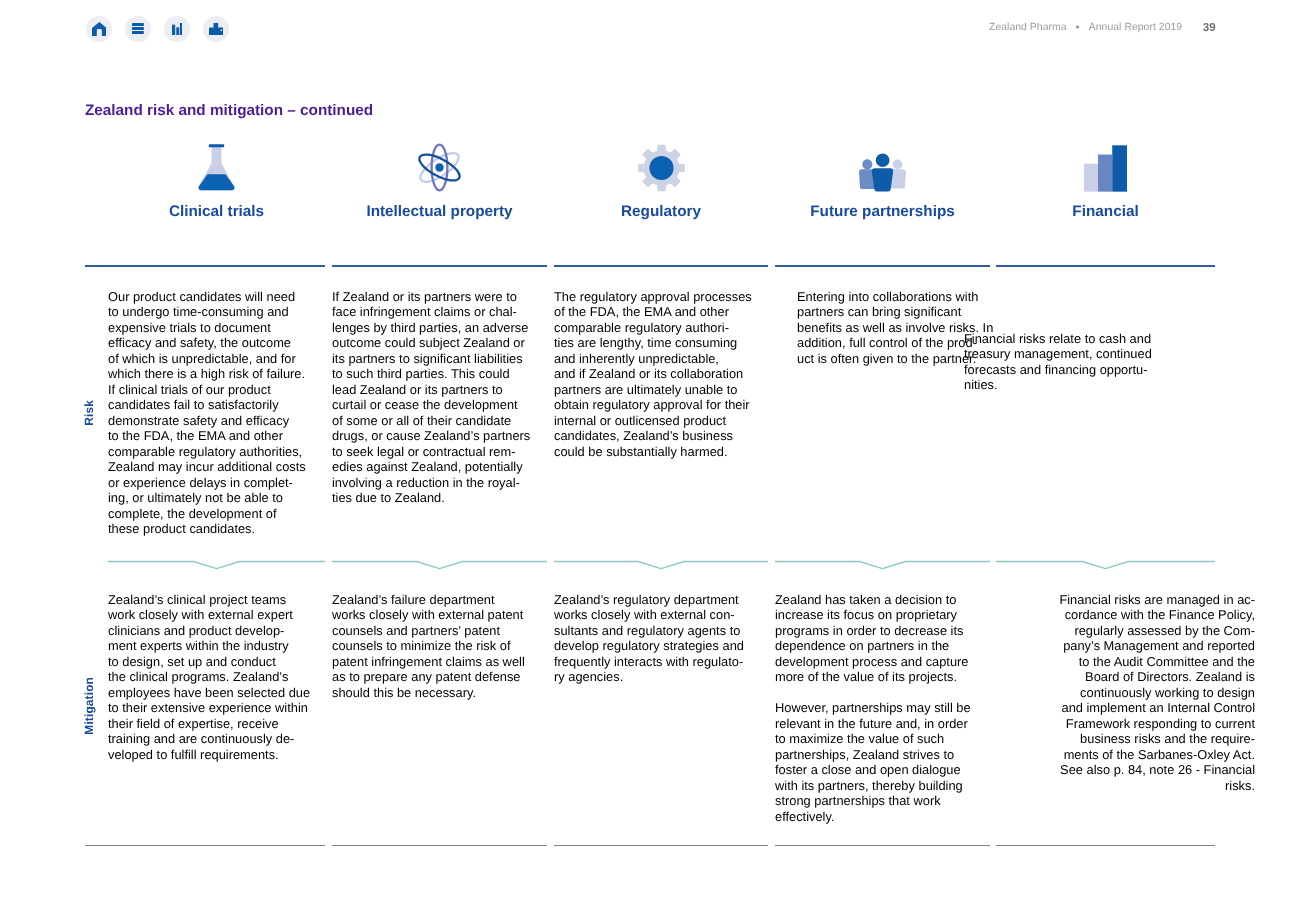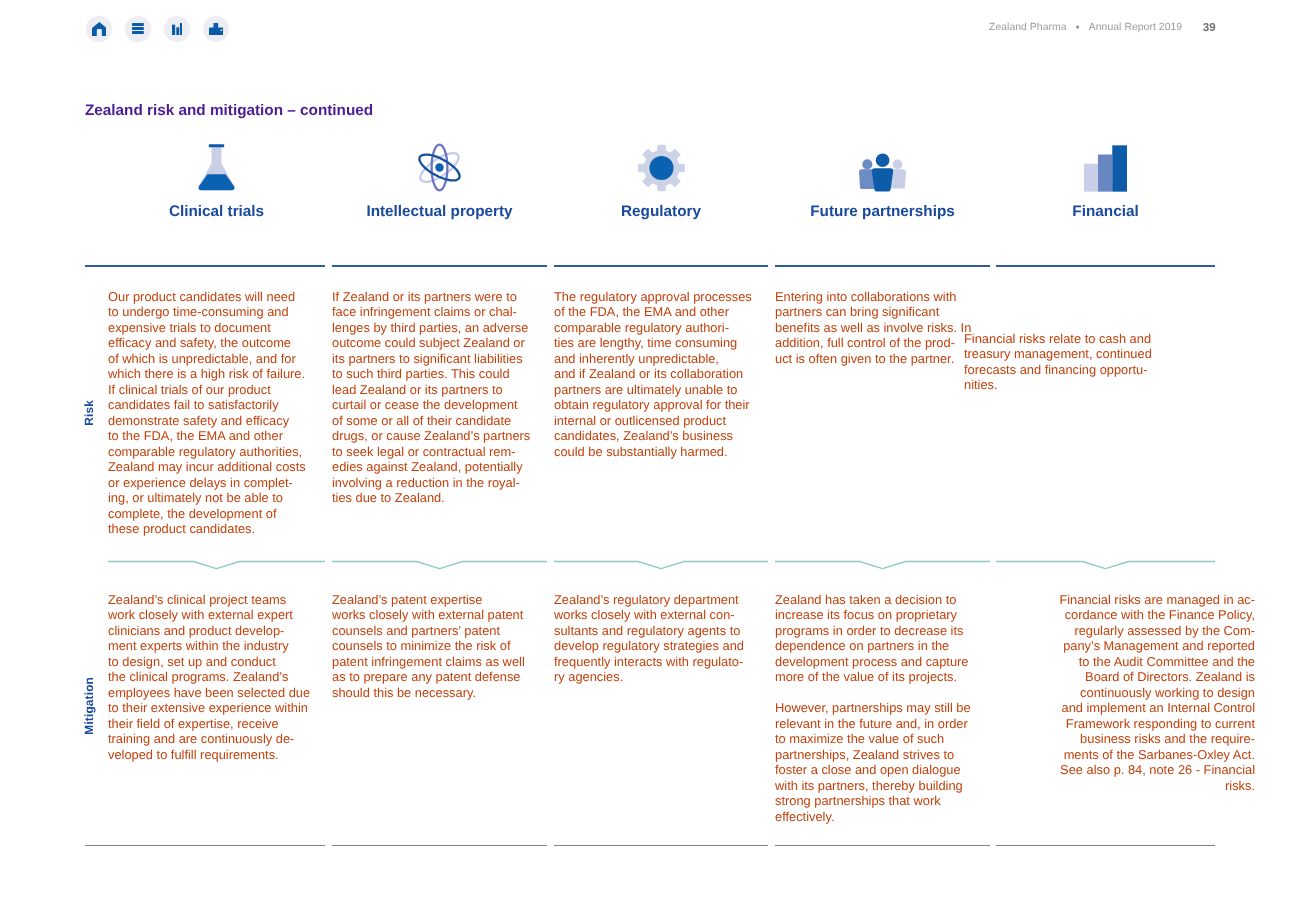--- a/index.html
+++ b/index.html
@@ -30,21 +30,21 @@
              white-space:nowrap;}
 
   .rule{position:absolute;}
   .rule-blue{height:2px;background:#325d9c;}
   .rule-gray{height:1px;background:#828286;}
   .rule-teal{height:14px;}
 
   .vlabel{position:absolute;color:#1a4a9e;font-weight:bold;font-size:11.9px;
           writing-mode:vertical-rl;transform:rotate(180deg);letter-spacing:0.15px;}
 
-  .tcol{position:absolute;font-size:12.85px;line-height:15.47px;color:#c2410c;}
+  .tcol{position:absolute;font-size:12.85px;line-height:15.47px;color:#000000;}
   .tcol p{margin:0;}
   .tcol p + p{margin-top:15.47px;}
 </style>
 </head>
 <body>
 
 <div class="page">
 
 <svg width="0" height="0" style="position:absolute">
       <defs>
@@ -178,31 +178,31 @@
   <div class="vlabel" style="left:82px;top:677px;">Mitigation</div>
   <div class="tcol" style="left:108px;top:289px;width:257px;">
     <p><span>Our product candidates will need</span><br><span>to undergo time-consuming and</span><br><span>expensive trials to document</span><br><span>efficacy and safety, the outcome</span><br><span>of which is unpredictable, and for</span><br><span>which there is a high risk of failure.</span><br><span>If clinical trials of our product</span><br><span>candidates fail to satisfactorily</span><br><span>demonstrate safety and efficacy</span><br><span>to the FDA, the EMA and other</span><br><span>comparable regulatory authorities,</span><br><span>Zealand may incur additional costs</span><br><span>or experience delays in complet-</span><br><span>ing, or ultimately not be able to</span><br><span>complete, the development of</span><br><span>these product candidates.</span></p>
   </div>
   <div class="tcol" style="left:332px;top:289px;width:255px;">
     <p><span>If Zealand or its partners were to</span><br><span>face infringement claims or chal-</span><br><span>lenges by third parties, an adverse</span><br><span>outcome could subject Zealand or</span><br><span>its partners to significant liabilities</span><br><span>to such third parties. This could</span><br><span>lead Zealand or its partners to</span><br><span>curtail or cease the development</span><br><span>of some or all of their candidate</span><br><span>drugs, or cause Zealand’s partners</span><br><span>to seek legal or contractual rem-</span><br><span>edies against Zealand, potentially</span><br><span>involving a reduction in the royal-</span><br><span>ties due to Zealand.</span></p>
   </div>
   <div class="tcol" style="left:554px;top:289px;width:254px;">
     <p><span>The regulatory approval processes</span><br><span>of the FDA, the EMA and other</span><br><span>comparable regulatory authori-</span><br><span>ties are lengthy, time consuming</span><br><span>and inherently unpredictable,</span><br><span>and if Zealand or its collaboration</span><br><span>partners are ultimately unable to</span><br><span>obtain regulatory approval for their</span><br><span>internal or outlicensed product</span><br><span>candidates, Zealand’s business</span><br><span>could be substantially harmed.</span></p>
   </div>
-  <div class="tcol" style="left:775px;top:289px;width:255px;">
+  <div class="tcol" style="left:797px;top:289px;width:255px;">
     <p><span>Entering into collaborations with</span><br><span>partners can bring significant</span><br><span>benefits as well as involve risks. In</span><br><span>addition, full control of the prod-</span><br><span>uct is often given to the partner.</span></p>
   </div>
   <div class="tcol" style="left:964px;top:289px;width:259px;margin-top:42px;">
     <p><span>Financial risks relate to cash and</span><br><span>treasury management, continued</span><br><span>forecasts and financing opportu-</span><br><span>nities.</span></p>
   </div>
   <div class="tcol" style="left:108px;top:592px;width:257px;">
     <p><span>Zealand’s clinical project teams</span><br><span>work closely with external expert</span><br><span>clinicians and product develop-</span><br><span>ment experts within the industry</span><br><span>to design, set up and conduct</span><br><span>the clinical programs. Zealand’s</span><br><span>employees have been selected due</span><br><span>to their extensive experience within</span><br><span>their field of expertise, receive</span><br><span>training and are continuously de-</span><br><span>veloped to fulfill requirements.</span></p>
   </div>
   <div class="tcol" style="left:332px;top:592px;width:255px;">
-    <p><span>Zealand’s patent expertise</span><br><span>works closely with external patent</span><br><span>counsels and partners’ patent</span><br><span>counsels to minimize the risk of</span><br><span>patent infringement claims as well</span><br><span>as to prepare any patent defense</span><br><span>should this be necessary.</span></p>
+    <p><span>Zealand’s failure department</span><br><span>works closely with external patent</span><br><span>counsels and partners’ patent</span><br><span>counsels to minimize the risk of</span><br><span>patent infringement claims as well</span><br><span>as to prepare any patent defense</span><br><span>should this be necessary.</span></p>
   </div>
   <div class="tcol" style="left:554px;top:592px;width:254px;">
     <p><span>Zealand’s regulatory department</span><br><span>works closely with external con-</span><br><span>sultants and regulatory agents to</span><br><span>develop regulatory strategies and</span><br><span>frequently interacts with regulato-</span><br><span>ry agencies.</span></p>
   </div>
   <div class="tcol" style="left:775px;top:592px;width:255px;">
     <p><span>Zealand has taken a decision to</span><br><span>increase its focus on proprietary</span><br><span>programs in order to decrease its</span><br><span>dependence on partners in the</span><br><span>development process and capture</span><br><span>more of the value of its projects.</span></p>
     <p><span>However, partnerships may still be</span><br><span>relevant in the future and, in order</span><br><span>to maximize the value of such</span><br><span>partnerships, Zealand strives to</span><br><span>foster a close and open dialogue</span><br><span>with its partners, thereby building</span><br><span>strong partnerships that work</span><br><span>effectively.</span></p>
   </div>
   <div class="tcol" style="left:996px;top:592px;width:259px;text-align:right;">
     <p><span>Financial risks are managed in ac-</span><br><span>cordance with the Finance Policy,</span><br><span>regularly assessed by the Com-</span><br><span>pany’s Management and reported</span><br><span>to the Audit Committee and the</span><br><span>Board of Directors. Zealand is</span><br><span>continuously working to design</span><br><span>and implement an Internal Control</span><br><span>Framework responding to current</span><br><span>business risks and the require-</span><br><span>ments of the Sarbanes-Oxley Act.</span><br><span>See also p. 84, note 26 - Financial</span><br><span>risks.</span></p>

